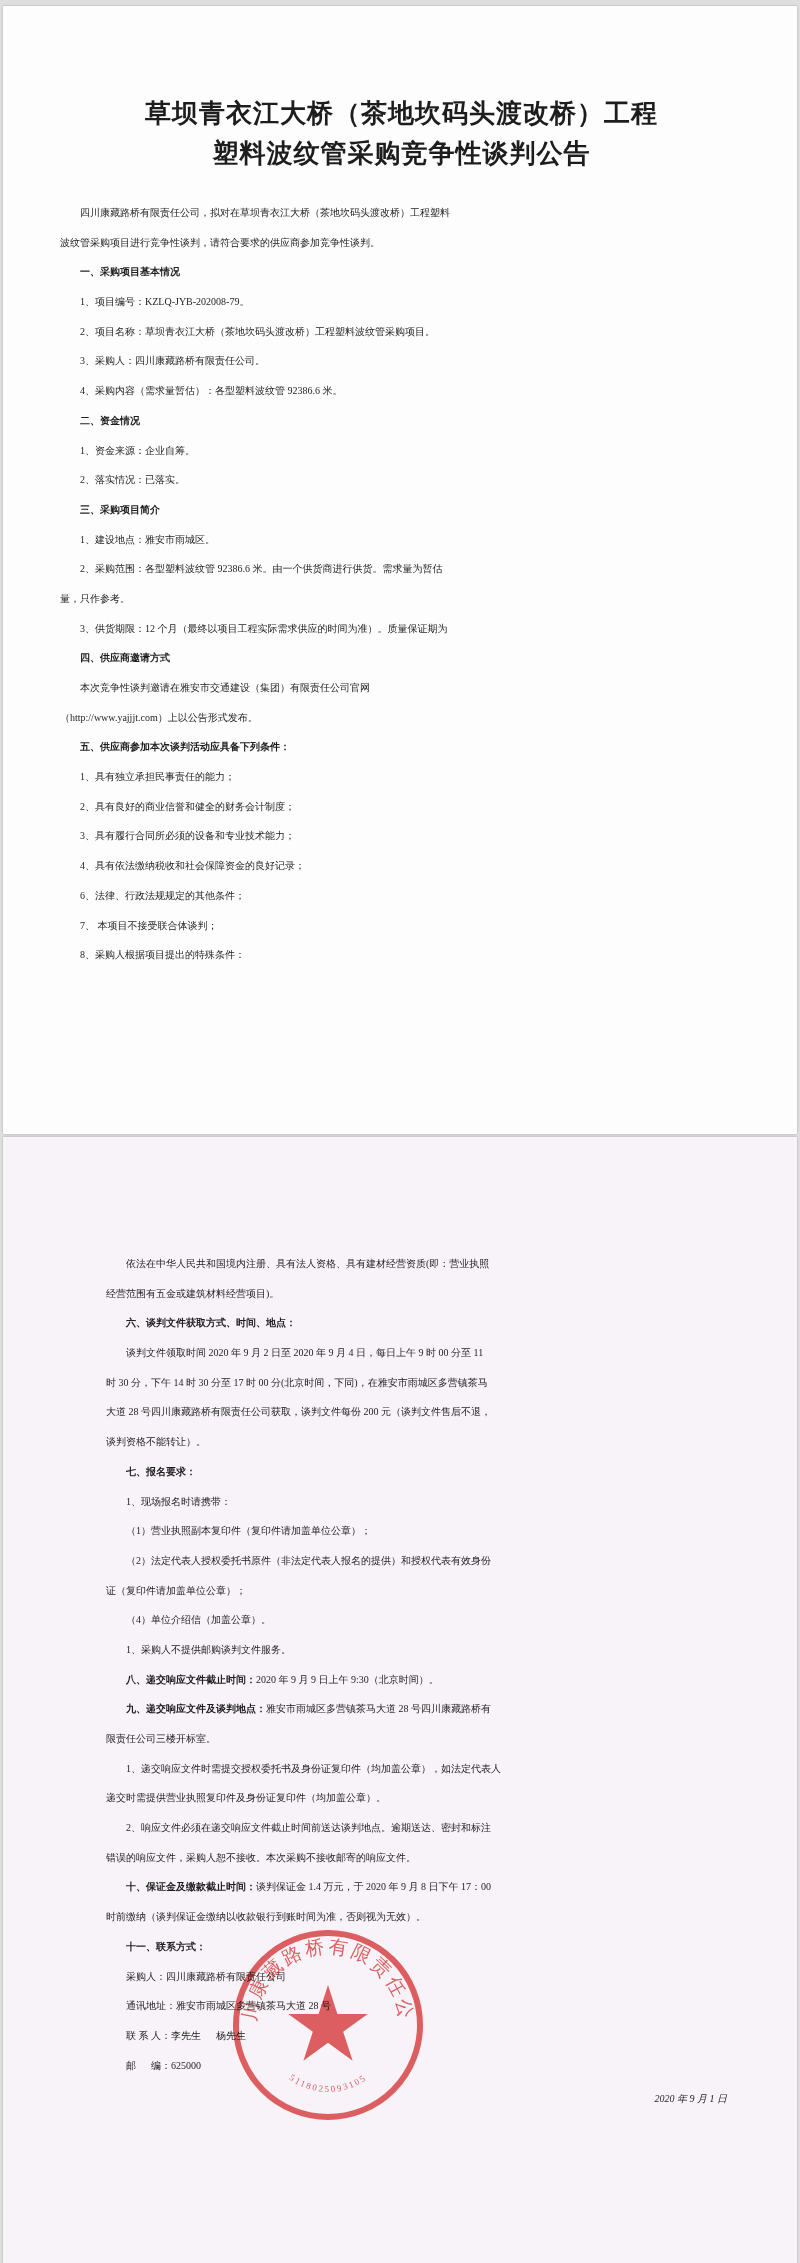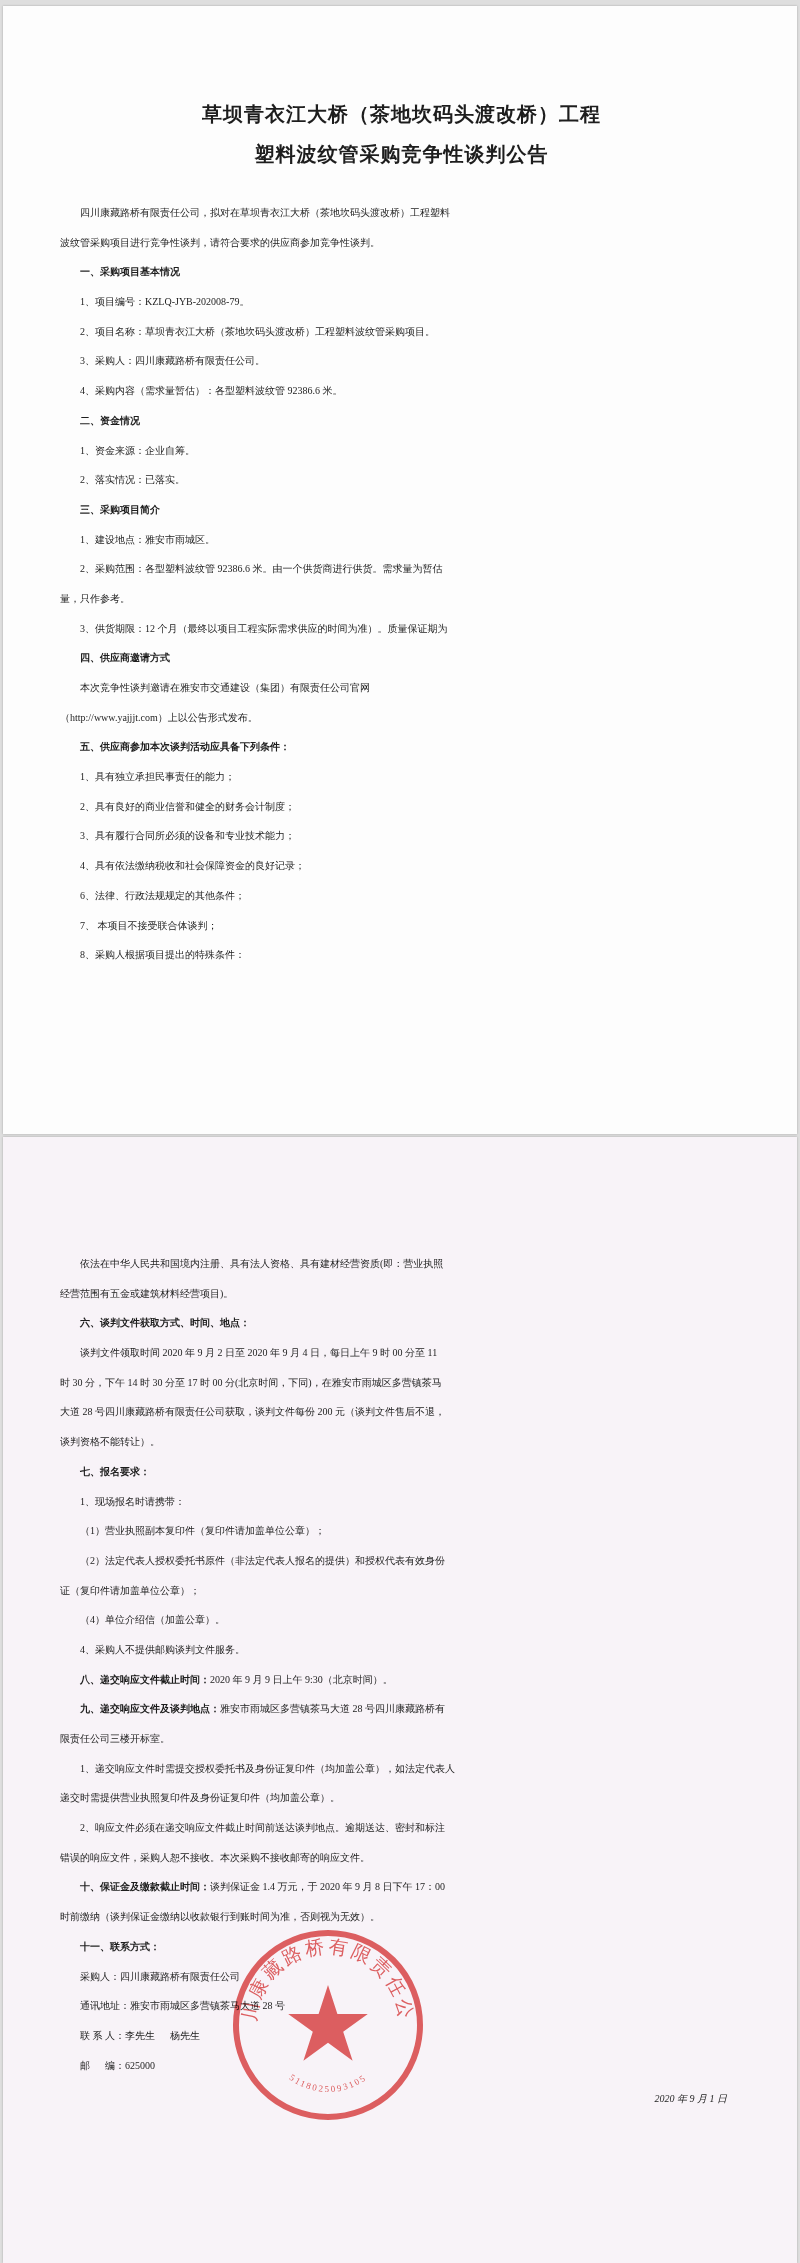--- a/index.html
+++ b/index.html
@@ -13,23 +13,23 @@
     position:absolute;left:3px;width:794px;
     box-sizing:border-box;
     box-shadow:0 0 2px rgba(0,0,0,.25);
   }
   #page1{top:6px;height:1128px;background:#fdfdfd;}
   #page2{top:1137px;height:1126px;background:#f8f3f8;}
   .content{
     position:absolute;left:57px;right:54px;top:0;
   }
   #page1 .content{top:88px;}
-  #page2 .content{top:112px;}
+  #page2 .content{top:112px;margin-left:46px;}
   .title{
-    text-align:center;font-weight:bold;font-size:20px;line-height:40px;
+    text-align:center;font-weight:bold;font-size:26px;line-height:40px;
     letter-spacing:1px;white-space:pre-wrap;
   }
   .title-gap{height:24px;}
   .pline{
     font-size:10px;line-height:29.7px;height:29.7px;
     white-space:pre-wrap;overflow:visible;
   }
   .pline .b{font-weight:bold;}
   .pline .u{text-underline-offset:3px;}
   .ind{text-indent:2em;}
@@ -88,21 +88,21 @@
         <div class="pline ind"><span>谈判文件领取时间 2020 年 9 月 2 日至 2020 年 9 月 4 日，每日上午 9 时 00 分至 11</span></div>
         <div class="pline"><span>时 30 分，下午 14 时 30 分至 17 时 00 分(北京时间，下同)，在雅安市雨城区多营镇茶马</span></div>
         <div class="pline"><span>大道 28 号四川康藏路桥有限责任公司获取，谈判文件每份 200 元（谈判文件售后不退，</span></div>
         <div class="pline"><span>谈判资格不能转让）。</span></div>
         <div class="pline ind"><span class="b">七、报名要求：</span></div>
         <div class="pline ind"><span>1、现场报名时请携带：</span></div>
         <div class="pline ind"><span>（1）营业执照副本复印件（复印件请加盖单位公章）；</span></div>
         <div class="pline ind"><span>（2）法定代表人授权委托书原件（非法定代表人报名的提供）和授权代表有效身份</span></div>
         <div class="pline"><span>证（复印件请加盖单位公章）；</span></div>
         <div class="pline ind"><span>（4）单位介绍信（加盖公章）。</span></div>
-        <div class="pline ind"><span>4、采购人不提供邮购谈判文件服务。</span></div>
+        <div class="pline ind"><span>1、采购人不提供邮购谈判文件服务。</span></div>
         <div class="pline ind"><span class="b">八、递交响应文件截止时间：</span><span class="u">2020 年 9 月 9 日上午</span><span> 9:30（北京时间）。</span></div>
         <div class="pline ind"><span class="b">九、递交响应文件及谈判地点：</span><span>雅安市雨城区多营镇茶马大道 28 号四川康藏路桥有</span></div>
         <div class="pline"><span>限责任公司三楼开标室。</span></div>
         <div class="pline ind"><span>1、递交响应文件时需提交授权委托书及身份证复印件（均加盖公章），如法定代表人</span></div>
         <div class="pline"><span>递交时需提供营业执照复印件及身份证复印件（均加盖公章）。</span></div>
         <div class="pline ind"><span>2、响应文件必须在递交响应文件截止时间前送达谈判地点。逾期送达、密封和标注</span></div>
         <div class="pline"><span>错误的响应文件，采购人恕不接收。本次采购不接收邮寄的响应文件。</span></div>
         <div class="pline ind"><span class="b">十、保证金及缴款截止时间：</span><span>谈判保证金 1.4 万元，于 2020 年 9 月 8 日下午 17：00</span></div>
         <div class="pline"><span>时前缴纳（谈判保证金缴纳以收款银行到账时间为准，否则视为无效）。</span></div>
         <div class="pline ind"><span class="b">十一、联系方式：</span></div>

